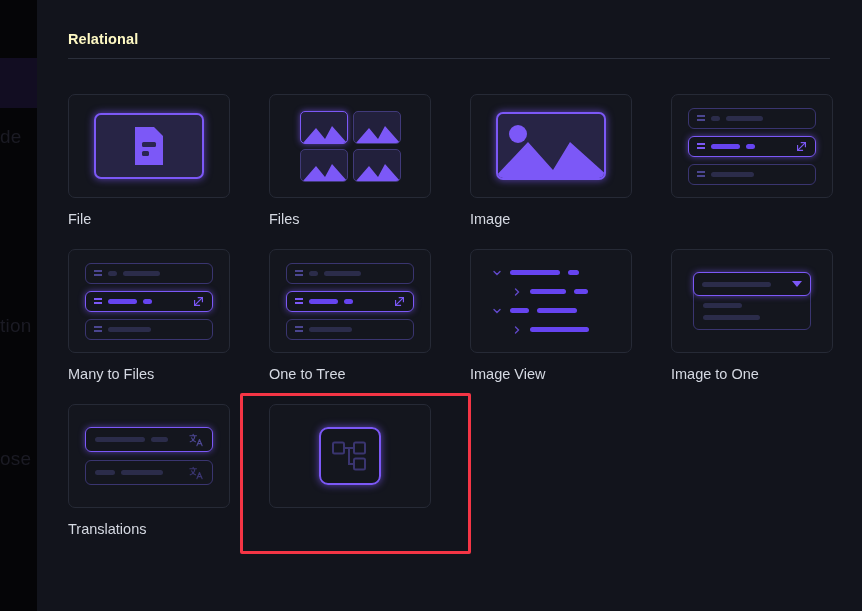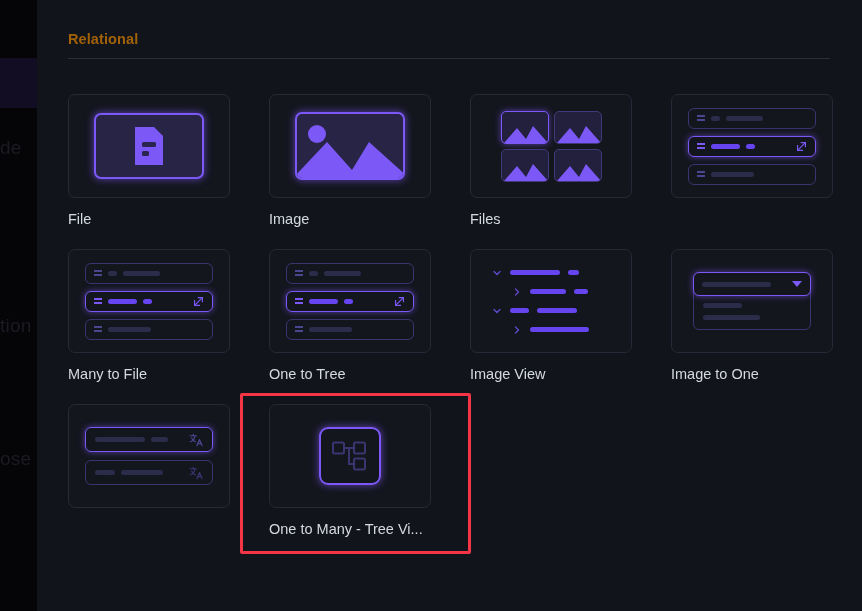--- a/index.html
+++ b/index.html
@@ -44,21 +44,21 @@
   }
 
   .section-header {
     position: absolute;
     left: 31px; top: 31px;
     width: 762px;
   }
   .section-title {
     font-size: 14.5px;
     font-weight: bold;
-    color: #a16207;
+    color: #fef9c3;
     letter-spacing: .1px;
   }
   .section-rule {
     margin-top: 11px;
     height: 1px;
     background: #2b2f3b;
   }
 
   
   #grid {
@@ -233,21 +233,21 @@
     display: flex;
     align-items: center;
     justify-content: center;
   }
 </style>
 </head>
 <body>
 
 <div id="backdrop">
   <div class="bg-band" style="top:58px;height:50px;"></div>
-  <div class="bg-ghost-text" style="top:137px;">de</div>
+  <div class="bg-ghost-text" style="top:126px;">de</div>
   <div class="bg-ghost-text" style="top:315px;">tion o</div>
   <div class="bg-ghost-text" style="top:448px;">ose a</div>
 </div>
 
 <div id="panel">
 
   <div class="section-header">
     <div class="section-title">Relational</div>
     <div class="section-rule"></div>
   </div>
@@ -262,56 +262,56 @@
             <rect x="9" y="17" width="14" height="5" rx="1.5" fill="#2a2550"></rect>
             <rect x="9" y="26" width="7" height="5" rx="1.5" fill="#2a2550"></rect>
           </svg>
         </div>
       </div>
       <div class="card-label">File</div>
     </div>
 
     <div class="card">
       <div class="card-preview">
+        <div class="files-grid">
+          <div class="mini active">
+            <svg width="46" height="31" viewBox="0 0 46 31" style="position:absolute;left:0;bottom:0;">
+              <path d="M2 31 L15 16 L24 27 L31 14 L46 31 Z" fill="#7c58f7"></path>
+            </svg>
+          </div>
+          <div class="mini">
+            <svg width="46" height="31" viewBox="0 0 46 31" style="position:absolute;left:0;bottom:0;">
+              <path d="M2 31 L15 16 L24 27 L31 14 L46 31 Z" fill="#7c58f7"></path>
+            </svg>
+          </div>
+          <div class="mini">
+            <svg width="46" height="31" viewBox="0 0 46 31" style="position:absolute;left:0;bottom:0;">
+              <path d="M2 31 L15 16 L24 27 L31 14 L46 31 Z" fill="#7c58f7"></path>
+            </svg>
+          </div>
+          <div class="mini">
+            <svg width="46" height="31" viewBox="0 0 46 31" style="position:absolute;left:0;bottom:0;">
+              <path d="M2 31 L15 16 L24 27 L31 14 L46 31 Z" fill="#7c58f7"></path>
+            </svg>
+          </div>
+        </div>
+      </div>
+      <div class="card-label">Files</div>
+    </div>
+
+    <div class="card">
+      <div class="card-preview">
         <div class="thumb glow" style="width:110px;height:68px;">
           <svg width="106" height="64" viewBox="0 0 106 64" style="position:absolute;left:0;top:0;">
             <circle cx="20" cy="20" r="9" fill="#7c58f7"></circle>
             <path d="M-4 64 L30 28 L55 56 L72 28 L112 64 Z" fill="#7c58f7"></path>
           </svg>
         </div>
       </div>
       <div class="card-label">Image</div>
-    </div>
-
-    <div class="card">
-      <div class="card-preview">
-        <div class="files-grid">
-          <div class="mini active">
-            <svg width="46" height="31" viewBox="0 0 46 31" style="position:absolute;left:0;bottom:0;">
-              <path d="M2 31 L15 16 L24 27 L31 14 L46 31 Z" fill="#7c58f7"></path>
-            </svg>
-          </div>
-          <div class="mini">
-            <svg width="46" height="31" viewBox="0 0 46 31" style="position:absolute;left:0;bottom:0;">
-              <path d="M2 31 L15 16 L24 27 L31 14 L46 31 Z" fill="#7c58f7"></path>
-            </svg>
-          </div>
-          <div class="mini">
-            <svg width="46" height="31" viewBox="0 0 46 31" style="position:absolute;left:0;bottom:0;">
-              <path d="M2 31 L15 16 L24 27 L31 14 L46 31 Z" fill="#7c58f7"></path>
-            </svg>
-          </div>
-          <div class="mini">
-            <svg width="46" height="31" viewBox="0 0 46 31" style="position:absolute;left:0;bottom:0;">
-              <path d="M2 31 L15 16 L24 27 L31 14 L46 31 Z" fill="#7c58f7"></path>
-            </svg>
-          </div>
-        </div>
-      </div>
-      <div class="card-label">Files</div>
     </div>
 
     <div class="card">
       <div class="card-preview">
         <div class="rows">
           <div class="row">
             <span class="grip"></span>
             <span class="bar pill" style="width:9px;"></span>
             <span class="bar pill" style="width:37px;"></span>
           </div>
@@ -350,21 +350,21 @@
               <path d="M2 12 L12 2" fill="none" stroke="#7c58f7" stroke-width="1.5"></path>
               <path d="M6 2 h6 v6" fill="none" stroke="#7c58f7" stroke-width="1.5"></path>
             </svg>
           </div>
           <div class="row">
             <span class="grip"></span>
             <span class="bar pill" style="width:43px;"></span>
           </div>
         </div>
       </div>
-      <div class="card-label">Many to File</div>
+      <div class="card-label">Many to Files</div>
     </div>
 
     <div class="card">
       <div class="card-preview">
         <div class="rows">
           <div class="row">
             <span class="grip"></span>
             <span class="bar pill" style="width:9px;"></span>
             <span class="bar pill" style="width:37px;"></span>
           </div>
@@ -460,31 +460,31 @@
               <path d="M1 3.2 h7.6" stroke="#3a3570" stroke-width="1.3" fill="none" stroke-linecap="round"></path>
               <path d="M4.8 1.6 v1.6" stroke="#3a3570" stroke-width="1.3" fill="none" stroke-linecap="round"></path>
               <path d="M6.6 3.4 C6.6 7.4 3.8 9.2 1.4 10.1" stroke="#3a3570" stroke-width="1.3" fill="none" stroke-linecap="round"></path>
               <path d="M3.0 5.6 C3.8 8.0 5.6 9.4 7.4 10.1" stroke="#3a3570" stroke-width="1.3" fill="none" stroke-linecap="round"></path>
               <path d="M9.0 14.6 L12.0 7.4 L15.0 14.6" stroke="#3a3570" stroke-width="1.3" fill="none" stroke-linecap="round" stroke-linejoin="round"></path>
               <path d="M10.1 12.2 h3.8" stroke="#3a3570" stroke-width="1.3" fill="none" stroke-linecap="round"></path>
             </svg>
           </div>
         </div>
       </div>
+      <div class="card-label">Translations</div>
     </div>
 
     <div class="card annotated">
       <div class="annot-box"></div>
       <div class="card-preview">
         <div class="node-frame glow">
           <svg width="38" height="34" viewBox="0 0 38 34">
             <path d="M12 9 h6 M18 9 v16 h4 M18 9 h4" fill="none" stroke="#3a3570" stroke-width="2"></path>
             <rect x="2" y="3.5" width="11" height="11" rx="1.5" fill="none" stroke="#3a3570" stroke-width="2"></rect>
             <rect x="23" y="3.5" width="11" height="11" rx="1.5" fill="none" stroke="#3a3570" stroke-width="2"></rect>
             <rect x="23" y="19.5" width="11" height="11" rx="1.5" fill="none" stroke="#3a3570" stroke-width="2"></rect>
           </svg>
         </div>
       </div>
-      <div class="card-label">One to Many - Tree Vi...</div>
     </div>
 
   </div>
 </div>
 
 </body></html>

